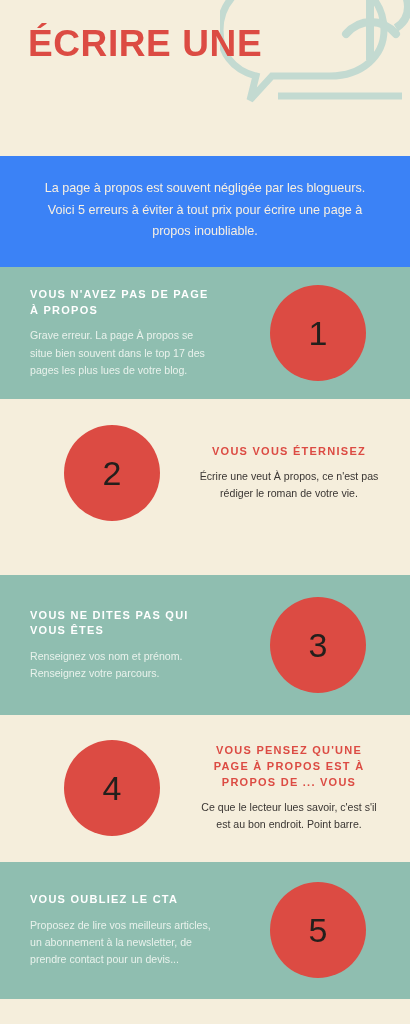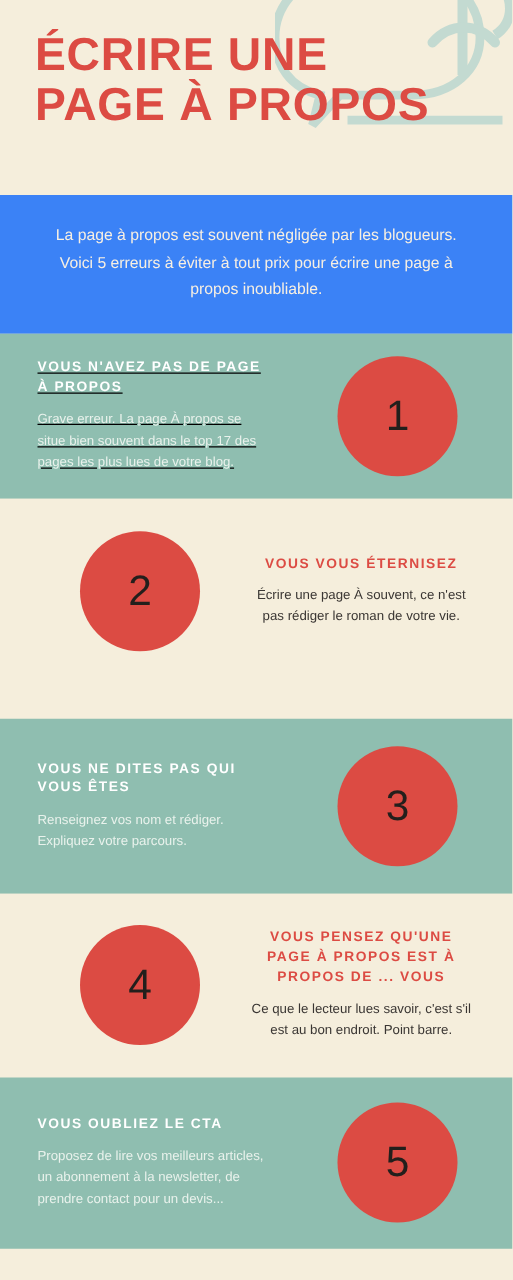--- a/index.html
+++ b/index.html
@@ -130,21 +130,21 @@
   .circle.left { left: 64px; }
   .circle-num {
     color: #231F1C;
     font-size: 34px;
     font-weight: 300;
     line-height: 1;
     font-family: "Liberation Sans", sans-serif;
   }
 
   
-  #sec1 { height: 132px; text-decoration: underline; }
+  #sec1 { height: 132px; }
   #sec2 { height: 148px; }
   #sec3 { height: 140px; margin-top: 28px; }
   #sec4 { height: 147px; }
   #sec5 { height: 137px; }
 
   
   .section.right-text .sec-text {
     margin-left: auto;
   }
 
@@ -172,21 +172,20 @@
   <div class="header">
     <svg class="header-deco" viewBox="0 0 190 156">
       <path d="M118 -22 C 150 -22 172 2 172 30 C 172 56 150 76 118 76 L 60 76 L 38 100 L 44 76 C 20 70 8 52 8 30 C 8 2 32 -22 62 -22 Z" transform="translate(-8,0)" fill="none" stroke="#C3DAD1" stroke-width="7"></path>
       <path d="M150 -6 L150 60" fill="none" stroke="#C3DAD1" stroke-width="8"></path>
       <path d="M126 34 C 140 18 162 18 176 34" fill="none" stroke="#C3DAD1" stroke-width="8" stroke-linecap="round"></path>
       <path d="M176 -16 C 192 -4 192 18 176 28" fill="none" stroke="#C3DAD1" stroke-width="8"></path>
       <path d="M58 96 L 182 96" fill="none" stroke="#C3DAD1" stroke-width="7"></path>
     </svg>
     <div class="header-title">
       <span>ÉCRIRE UNE</span>
-      <span class="line2">PAGE À PROPOS</span>
     </div>
   </div>
 
   <div class="intro">
     <div class="intro-text">La page à propos est souvent négligée par les blogueurs. Voici 5 erreurs à éviter à tout prix pour écrire une page à propos inoubliable.</div>
   </div>
 
   <div class="section teal left-text" id="sec1">
     <div class="sec-text align-left">
       <div class="sec-heading">VOUS N'AVEZ PAS DE PAGE À PROPOS</div>
@@ -196,28 +195,28 @@
       <span class="circle-num">1</span>
     </div>
   </div>
 
   <div class="section cream right-text" id="sec2">
     <div class="circle left">
       <span class="circle-num">2</span>
     </div>
     <div class="sec-text align-right">
       <div class="sec-heading">VOUS VOUS ÉTERNISEZ</div>
-      <div class="sec-body">Écrire une page À souvent, ce n'est pas rédiger le roman de votre vie.</div>
+      <div class="sec-body">Écrire une veut À propos, ce n'est pas rédiger le roman de votre vie.</div>
     </div>
   </div>
 
   <div class="section teal left-text" id="sec3">
     <div class="sec-text align-left">
       <div class="sec-heading">VOUS NE DITES PAS QUI VOUS ÊTES</div>
-      <div class="sec-body">Renseignez vos nom et rédiger. Expliquez votre parcours.</div>
+      <div class="sec-body">Renseignez vos nom et prénom. Renseignez votre parcours.</div>
     </div>
     <div class="circle right">
       <span class="circle-num">3</span>
     </div>
   </div>
 
   <div class="section cream right-text" id="sec4">
     <div class="circle left">
       <span class="circle-num">4</span>
     </div>

